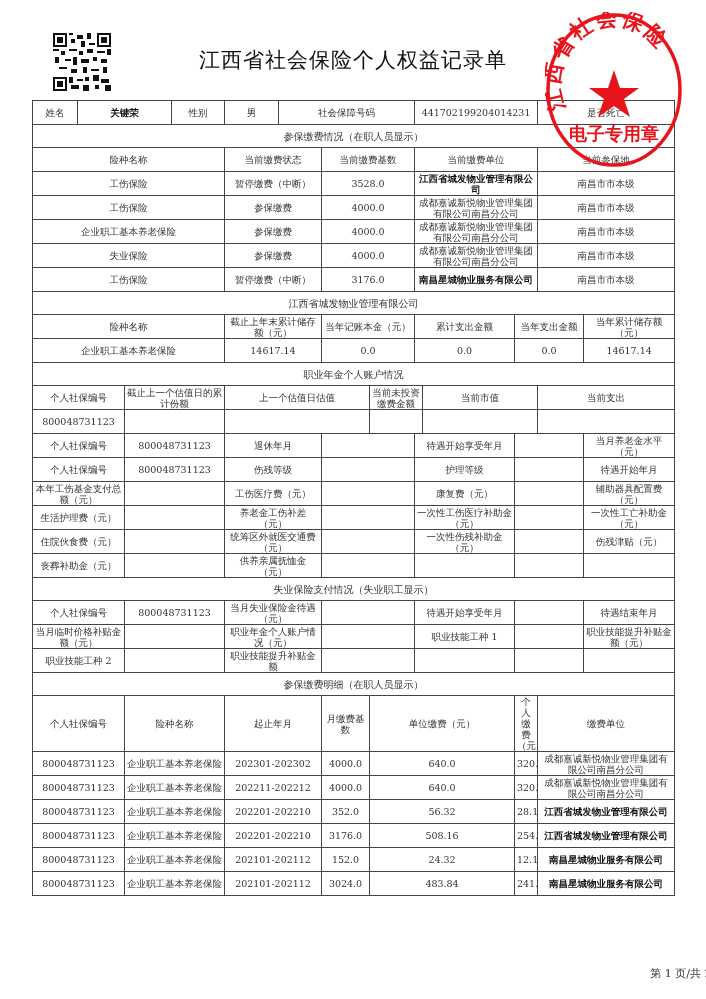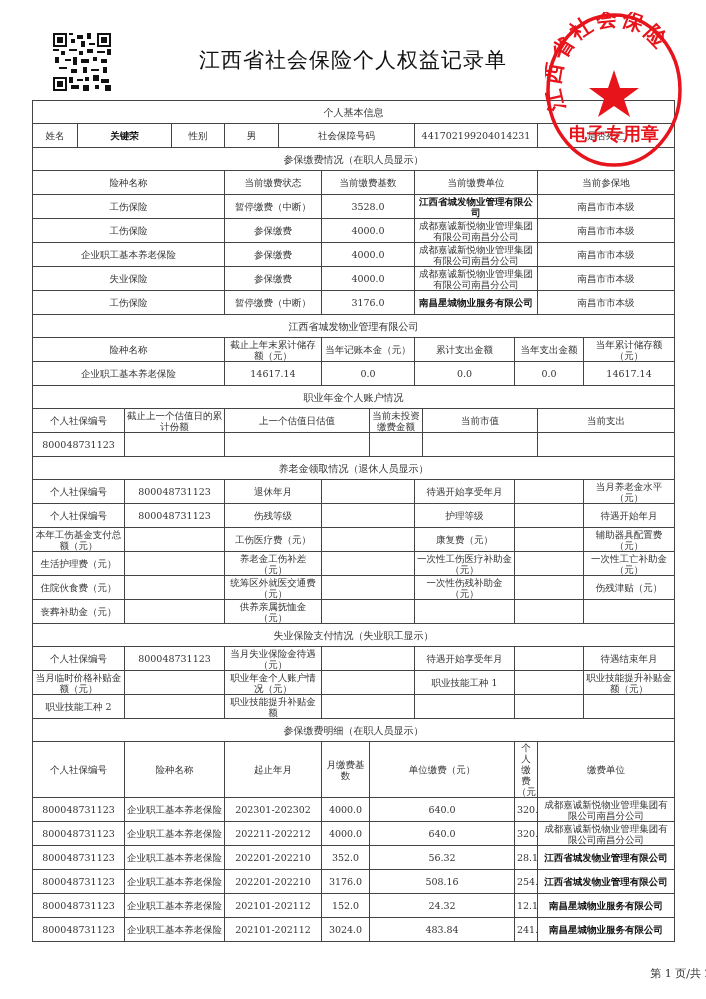--- a/index.html
+++ b/index.html
@@ -82,23 +82,20 @@
       <col style="width:48px">
     <col style="width:45px">
       <col style="width:8px">
       <col style="width:92px">
       <col style="width:23px">
     <col style="width:46px">
       <col style="width:91px">
   </colgroup>
 
   <tbody>
-      <tr>
-        <td class="sec" colspan="14">个人基本信息</td>
-      </tr>
   <tr class="r24">
     <td colspan="1">姓名</td>
     <td colspan="2" class="bold">关键荣</td>
     <td>性别</td>
     <td colspan="2">男</td>
     <td colspan="3">社会保障号码</td>
     <td colspan="3">441702199204014231</td>
     <td colspan="2">是否死亡</td>
     <td>否</td>
   </tr>
@@ -182,23 +179,20 @@
   </tr>
   <tr class="r24">
     <td colspan="2">800048731123</td>
     <td colspan="2"></td>
     <td colspan="4"></td>
     <td colspan="2"></td>
     <td colspan="2"></td>
     <td colspan="2"></td>
   </tr>
 
-  <tr>
-        <td class="sec" colspan="14">养老金领取情况（退休人员显示）</td>
-      </tr>
   <tr class="r24">
     <td colspan="2">个人社保编号</td>
     <td colspan="2">800048731123</td>
     <td colspan="3">退休年月</td>
     <td colspan="2"></td>
     <td colspan="2">待遇开始享受年月</td>
     <td colspan="2"></td>
     <td colspan="1">当月养老金水平（元）</td>
   </tr>
 

